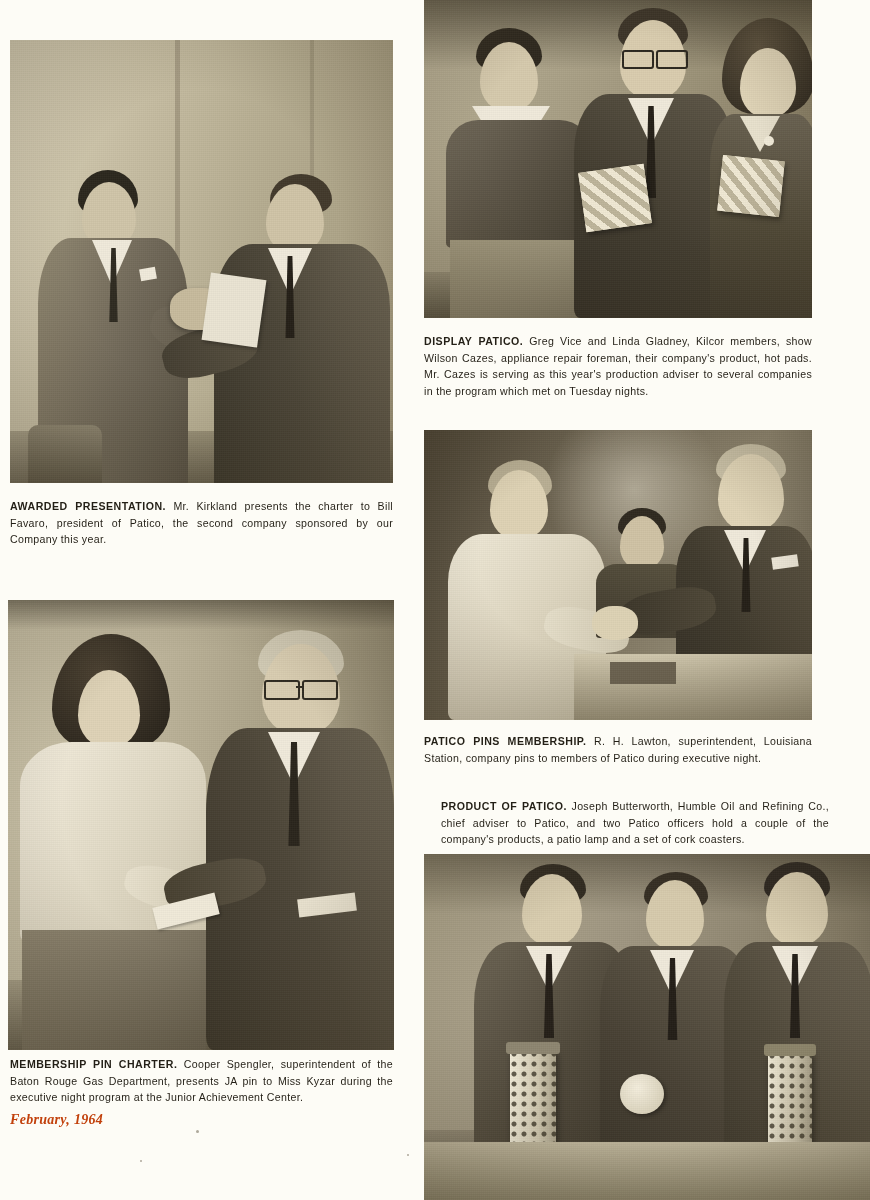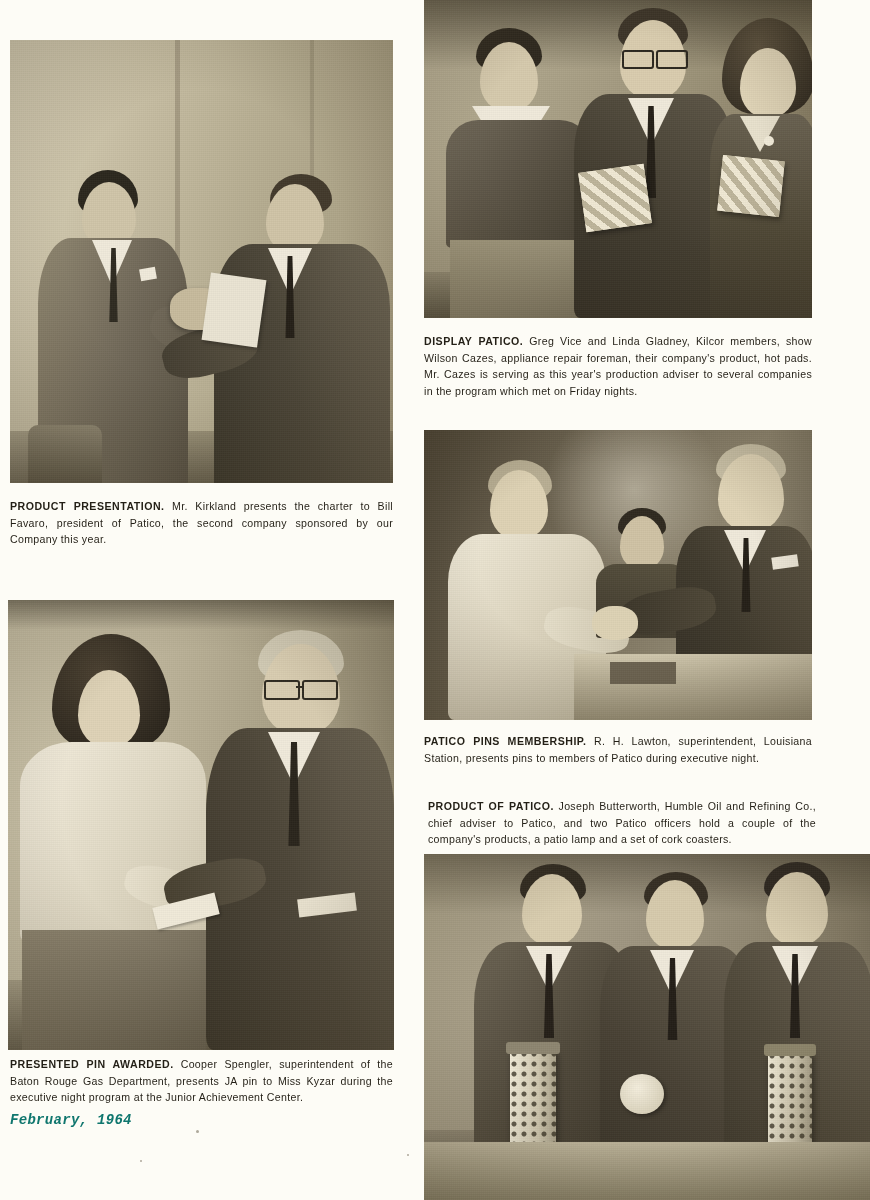--- a/index.html
+++ b/index.html
@@ -104,25 +104,25 @@
     letter-spacing: .32px;
     text-align: justify;
     font-family: "Liberation Sans", sans-serif;
   }
   .caption b {
     letter-spacing: .5px;
     font-weight: bold;
   }
   .dateline {
     position: absolute;
-    font-family: Liberation Mono, monospace;
+    font-family: Liberation Serif, serif;
     font-style: italic;
     font-weight: bold;
     font-size: 14px;
-    color: #0f766e;
+    color: #c2410c;
     letter-spacing: .3px;
   }
   .speck {
     position: absolute;
     background: #6d6550;
     border-radius: 50%;
     opacity: .55;
   }
 </style>
 </head>
@@ -171,21 +171,21 @@
                   transform:rotate(8deg); box-shadow:2px 2px 4px rgba(0,0,0,.28);"></div>
 
       <div style="position:absolute;left:18px;bottom:0;width:74px;height:58px;
                   background:linear-gradient(180deg,#8d8570,#5d5645); border-radius:10px 10px 0 0;"></div>
       <div class="vig"></div>
       <div class="grain"></div>
     </div>
   </div>
 
   <div class="caption" style="left:10px; top:498px; width:383px;">
-    <b>PRODUCT PRESENTATION.</b><span> Mr. Kirkland presents the charter to Bill Favaro, president of Patico, the second company sponsored by our Company this year.</span>
+    <b>AWARDED PRESENTATION.</b><span> Mr. Kirkland presents the charter to Bill Favaro, president of Patico, the second company sponsored by our Company this year.</span>
   </div>
 
   <div class="photo" style="left:8px; top:600px; width:386px; height:450px;">
     <div class="photo-inner ph-bg-b">
       <div style="position:absolute;inset:0;
                   background:linear-gradient(95deg,#cdc5ab 0%,#bdb49a 35%,#a79e84 70%,#8e856d 100%);"></div>
       <div style="position:absolute;left:0;bottom:0;width:100%;height:70px;
                   background:linear-gradient(180deg,rgba(70,60,42,.22),rgba(45,38,25,.60));"></div>
       <div style="position:absolute;left:0;top:0;width:100%;height:30px;
                   background:linear-gradient(180deg,rgba(35,30,20,.45),rgba(35,30,20,0));"></div>
@@ -221,21 +221,21 @@
       <div style="position:absolute;left:146px;top:300px;width:64px;height:22px;background:#efe9d8;
                   transform:rotate(-14deg);box-shadow:1px 2px 3px rgba(0,0,0,.3);"></div>
       <div style="position:absolute;left:290px;top:296px;width:58px;height:18px;background:#e6dfcc;
                   transform:rotate(-7deg);"></div>
       <div class="vig"></div>
       <div class="grain"></div>
     </div>
   </div>
 
   <div class="caption" style="left:10px; top:1056px; width:383px;">
-    <b>PRESENTED PIN AWARDED.</b><span> Cooper Spengler, superintendent of the Baton Rouge Gas Department, presents JA pin to Miss Kyzar during the executive night program at the Junior Achievement Center.</span>
+    <b>MEMBERSHIP PIN CHARTER.</b><span> Cooper Spengler, superintendent of the Baton Rouge Gas Department, presents JA pin to Miss Kyzar during the executive night program at the Junior Achievement Center.</span>
   </div>
 
   <div class="dateline" style="left:10px; top:1112px;">February, 1964</div>
 
   <div class="photo" style="left:424px; top:0px; width:388px; height:318px;">
     <div class="photo-inner ph-bg-c">
       <div style="position:absolute;inset:0;
                   background:linear-gradient(120deg,#b9b096 0%,#a59c82 40%,#8d8369 75%,#756c56 100%);"></div>
 
       <div style="position:absolute;left:0;top:0;width:100%;height:70px;
@@ -284,21 +284,21 @@
       <div style="position:absolute;left:296px;top:158px;width:62px;height:56px;transform:rotate(6deg);
                   background:
                     repeating-linear-gradient(45deg,#efe8d3 0 6px,#bdb49a 6px 12px),
                     #d6cdb4; box-shadow:2px 3px 5px rgba(0,0,0,.35);"></div>
       <div class="vig"></div>
       <div class="grain"></div>
     </div>
   </div>
 
   <div class="caption" style="left:424px; top:333px; width:388px;">
-    <b>DISPLAY PATICO.</b><span> Greg Vice and Linda Gladney, Kilcor members, show Wilson Cazes, appliance repair foreman, their company's product, hot pads. Mr. Cazes is serving as this year's production adviser to several companies in the program which met on Friday nights.</span>
+    <b>DISPLAY PATICO.</b><span> Greg Vice and Linda Gladney, Kilcor members, show Wilson Cazes, appliance repair foreman, their company's product, hot pads. Mr. Cazes is serving as this year's production adviser to several companies in the program which met on Tuesday nights.</span>
   </div>
 
   <div class="photo" style="left:424px; top:430px; width:388px; height:290px;">
     <div class="photo-inner ph-bg-a">
       <div style="position:absolute;inset:0;
                   background:linear-gradient(110deg,#4a4233 0%,#6e6552 35%,#8f8670 70%,#6a6250 100%);"></div>
 
       <div style="position:absolute;left:120px;top:0;width:180px;height:150px;
                   background:radial-gradient(ellipse at 50% 40%,rgba(240,234,216,.45),rgba(0,0,0,0) 70%);"></div>
 
@@ -336,24 +336,24 @@
       <div style="position:absolute;left:186px;bottom:36px;width:66px;height:22px;background:#6b6250;"></div>
 
       <div style="position:absolute;left:168px;top:176px;width:46px;height:34px;background:#ddd2b4;
                   border-radius:45%;"></div>
       <div class="vig"></div>
       <div class="grain"></div>
     </div>
   </div>
 
   <div class="caption" style="left:424px; top:733px; width:388px;">
-    <b>PATICO PINS MEMBERSHIP.</b><span> R. H. Lawton, superintendent, Louisiana Station, presents pins to members of Patico during executive night.</span>
-  </div>
-
-  <div class="caption" style="left:428px; top:798px; width:388px;">
+    <b>PATICO PINS MEMBERSHIP.</b><span> R. H. Lawton, superintendent, Louisiana Station, company pins to members of Patico during executive night.</span>
+  </div>
+
+  <div class="caption" style="left:441px; top:798px; width:388px;">
     <b>PRODUCT OF PATICO.</b><span> Joseph Butterworth, Humble Oil and Refining Co., chief adviser to Patico, and two Patico officers hold a couple of the company's products, a patio lamp and a set of cork coasters.</span>
   </div>
 
   <div class="photo" style="left:424px; top:854px; width:446px; height:346px;">
     <div class="photo-inner ph-bg-b">
       <div style="position:absolute;inset:0;
                   background:linear-gradient(115deg,#b2a98f 0%,#9e9580 40%,#867d67 75%,#6d6554 100%);"></div>
       <div style="position:absolute;left:0;top:0;width:100%;height:60px;
                   background:linear-gradient(180deg,rgba(40,34,22,.40),rgba(40,34,22,0));"></div>
       <div style="position:absolute;left:0;bottom:0;width:100%;height:70px;

